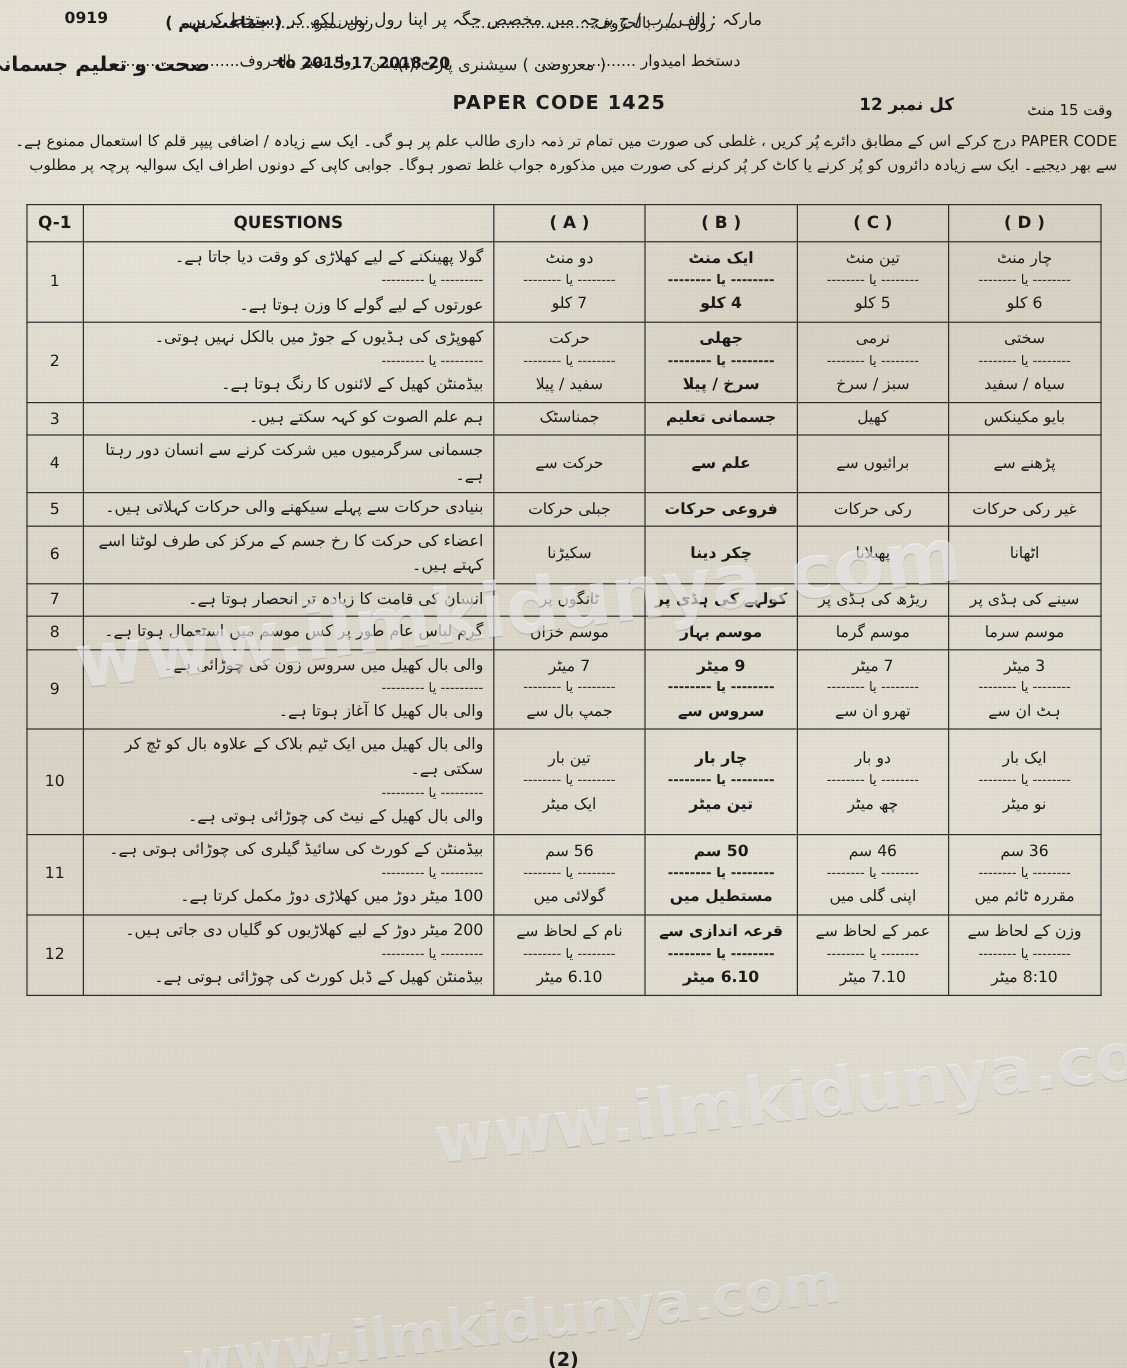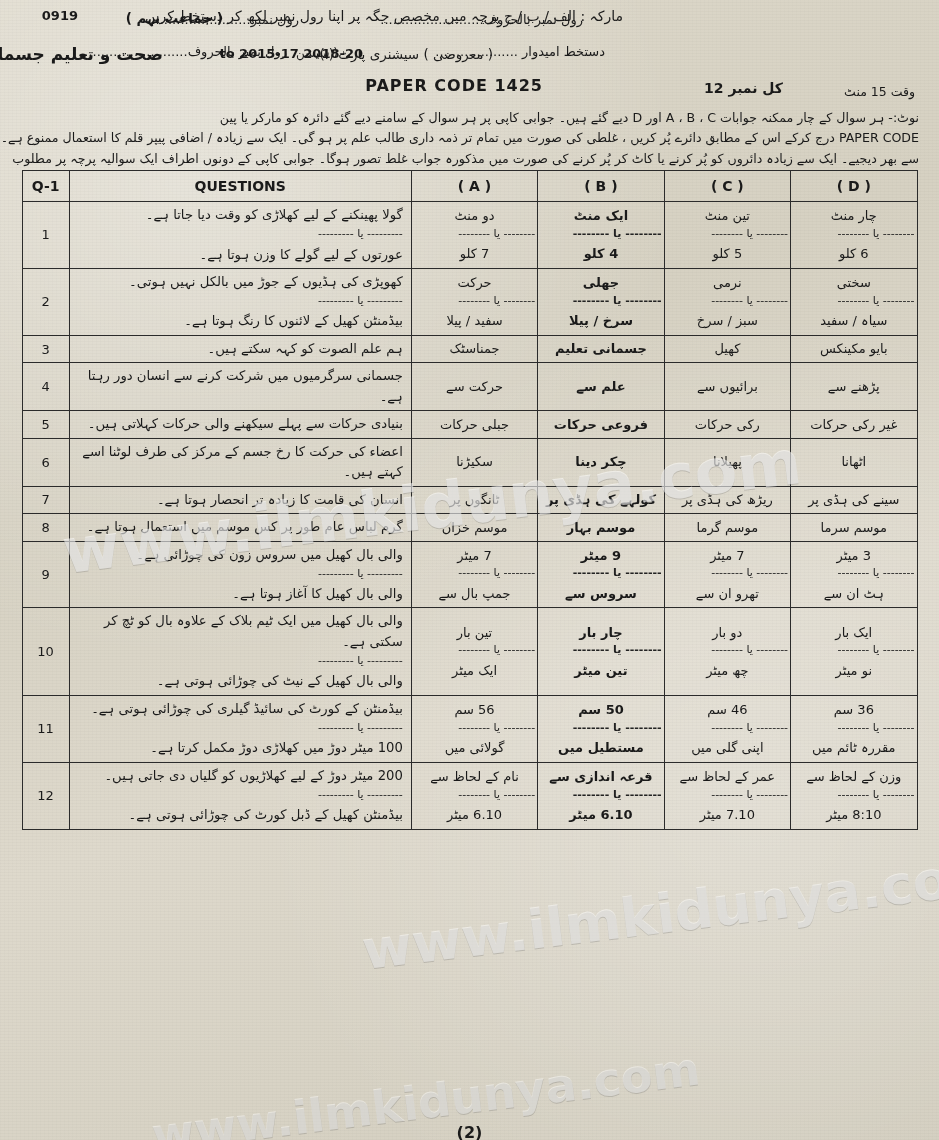--- a/index.html
+++ b/index.html
@@ -18,21 +18,21 @@
       radial-gradient(circle at 80% 70%, rgba(255,255,255,.25), rgba(255,255,255,0) 45%),
       linear-gradient(160deg,#ded9cb 0%,#d6d1c2 35%,#ded9cc 60%,#d2cdbe 100%);
   }
   .grain{
     position:absolute;inset:0;
     background-image:
       repeating-linear-gradient(0deg, rgba(0,0,0,.018) 0 1px, rgba(0,0,0,0) 1px 3px),
       repeating-linear-gradient(90deg, rgba(0,0,0,.012) 0 1px, rgba(0,0,0,0) 1px 4px);
     pointer-events:none;
   }
-  .page{position:absolute;inset:0;padding:0 16px;box-sizing:border-box;}
+  .page{position:absolute;inset:0;padding:0 4px;box-sizing:border-box;}
 
   
   .hdr{position:relative;height:170px;direction:rtl;}
   .line{position:absolute;white-space:nowrap;}
   .ur{font-family:"DejaVu Sans","Liberation Sans",sans-serif;}
   .b{font-weight:bold;}
 
   .l-roll1{right:624px;top:12px;font-size:13px;letter-spacing:.5px;margin-left:32px;}
   .l-roll2{right:636px;top:44px;font-size:13px;}
   .l-total{right:140px;top:80px;font-size:14px;font-weight:bold;}
@@ -55,21 +55,21 @@
     background:transparent;
   }
   th,td{border:1px solid #2b2b2b;padding:0;vertical-align:middle;}
   thead th{height:30px;font-size:14px;font-weight:bold;}
   .c-d{width:125px;} .c-c{width:125px;} .c-b{width:125px;} .c-a{width:125px;}
   .c-q{width:340px;} .c-n{width:46px;}
   td.num{text-align:center;font-size:13px;}
   td.qs{padding:3px 8px;font-size:13.2px;line-height:1.55;}
   td.opt{text-align:center;font-size:13px;line-height:1.5;padding:3px 2px;}
   .sub{display:block;}
-  .ya{display:block;font-size:11px;letter-spacing:-1px;color:#222;text-align:right;}
+  .ya{display:block;font-size:11px;letter-spacing:-1px;color:#222;}
   .q2{display:block;margin-top:2px;}
 
   
   .wm{
     position:absolute;pointer-events:none;
     font-family:"DejaVu Sans","Liberation Sans",sans-serif;
     font-weight:bold;color:rgba(255,255,255,.55);
     text-shadow:0 1px 0 rgba(90,90,90,.25);
     white-space:nowrap;direction:ltr;
   }
@@ -99,21 +99,20 @@
     <div class="line l-sub ur">صحت و تعلیم جسمانی</div>
     <div class="line l-sub2 ur">( معروضی )  سیشنری پارٹ (I)</div>
     <div class="line ur" style="right:585px;top:46px;font-size:12px;position:absolute;">( سیشن</div>
     <div class="line l-years">2018-20  to  2015-17</div>
 
     <div class="line l-total ur">کل نمبر 12</div>
     <div class="line l-time ur">وقت 15 منٹ</div>
     <div class="line l-paper">PAPER CODE  1425</div>
 
     <div class="note ur">
-      <div>نوٹ:-  ہر سوال کے چار ممکنہ جوابات  A ، B ، C  اور  D  دیے گئے ہیں۔ جوابی کاپی پر ہر سوال کے سامنے دیے گئے دائرہ کو مارکر یا پین</div>
       <div>PAPER CODE  درج کرکے اس کے مطابق دائرے پُر کریں ، غلطی کی صورت میں تمام تر ذمہ داری طالب علم پر ہو گی۔ ایک سے زیادہ / اضافی پیپر قلم کا استعمال ممنوع ہے۔</div>
       <div>سے بھر دیجیے۔ ایک سے زیادہ دائروں کو پُر کرنے یا کاٹ کر پُر کرنے کی صورت میں مذکورہ جواب غلط تصور ہوگا۔ جوابی کاپی کے دونوں اطراف ایک سوالیہ پرچہ پر مطلوب</div>
     </div>
   </div>
 
   <table>
     <thead>
       <tr>
         <th class="c-d">( D )</th>
         <th class="c-c">( C )</th>

